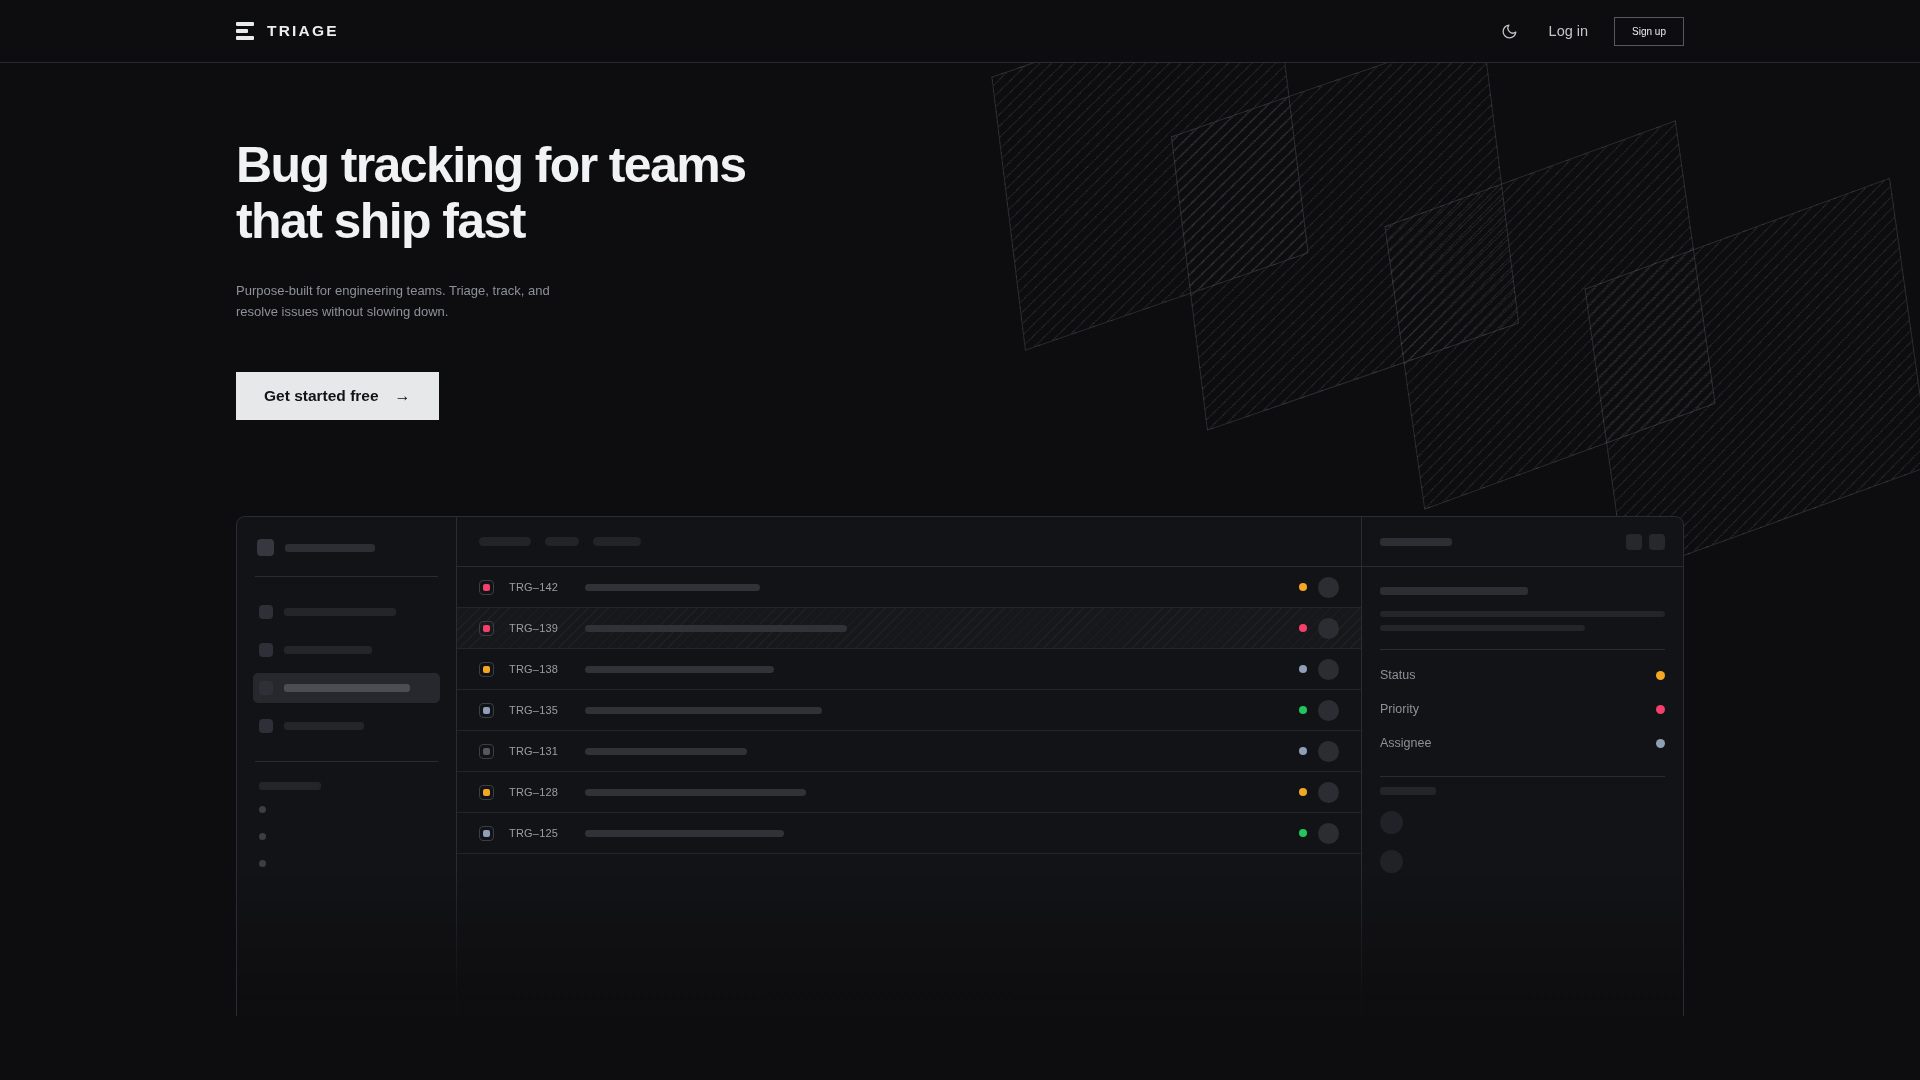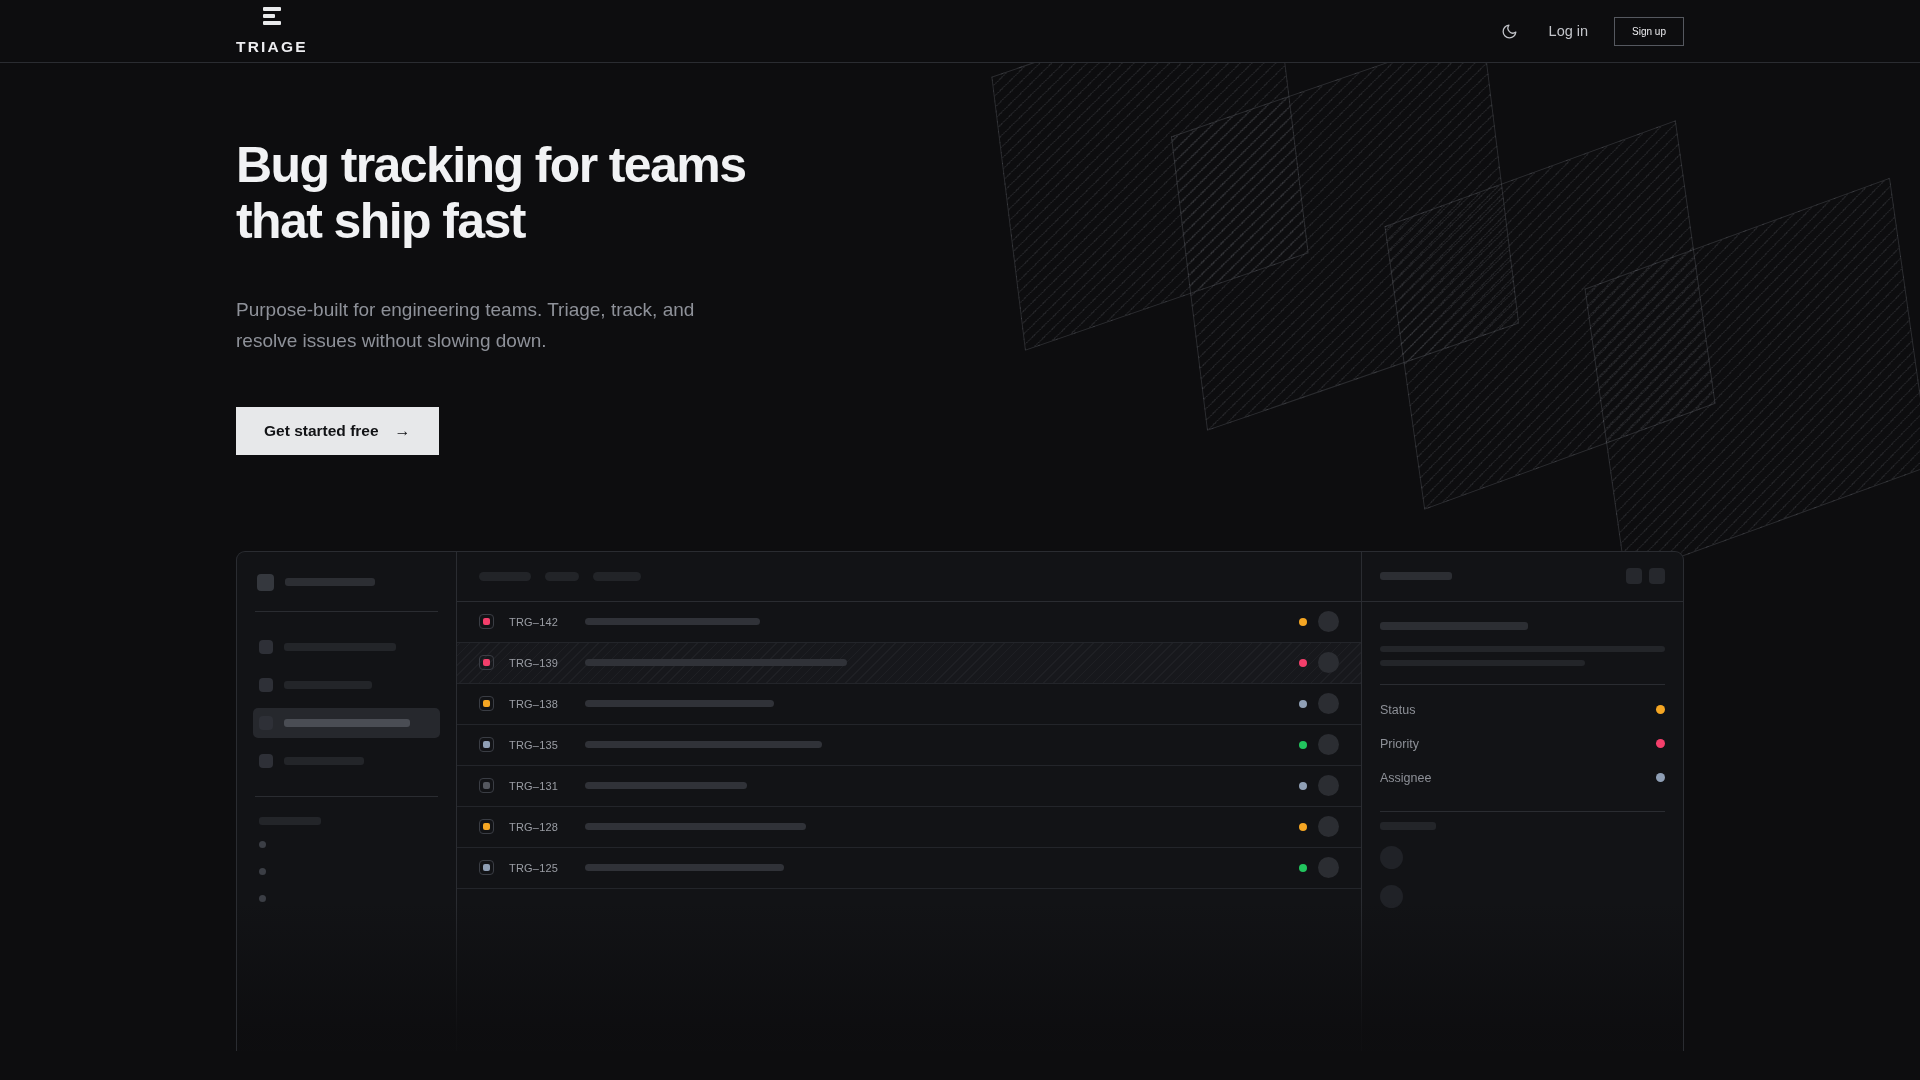--- a/index.html
+++ b/index.html
@@ -72,21 +72,20 @@
     align-items: center;
     border-bottom: 1px solid #2a2c31;
     background: #0d0d0f;
     padding: 0 236px;
   }
   .brand {
     display: flex;
     align-items: center;
     gap: 13px;
     cursor: pointer;
-    flex-direction: column;
   }
   .brand-mark {
     display: flex;
     flex-direction: column;
     gap: 3px;
     width: 18px;
   }
   .brand-mark i {
     display: block;
     height: 4px;
@@ -139,23 +138,23 @@
   }
   .hero h1 {
     color: #f1f2f4;
     font-size: 50px;
     line-height: 1.12;
     font-weight: 700;
     letter-spacing: -1.6px;
     max-width: 700px;
   }
   .hero p {
-    margin-top: 46px;
+    margin-top: 31px;
     color: #8e9199;
-    font-size: 19px;
+    font-size: 13px;
     line-height: 1.62;
     max-width: 480px;
   }
   .cta {
     margin-top: 50px;
     display: inline-flex;
     align-items: center;
     gap: 16px;
     background: #e7e8ea;
     color: #121316;

